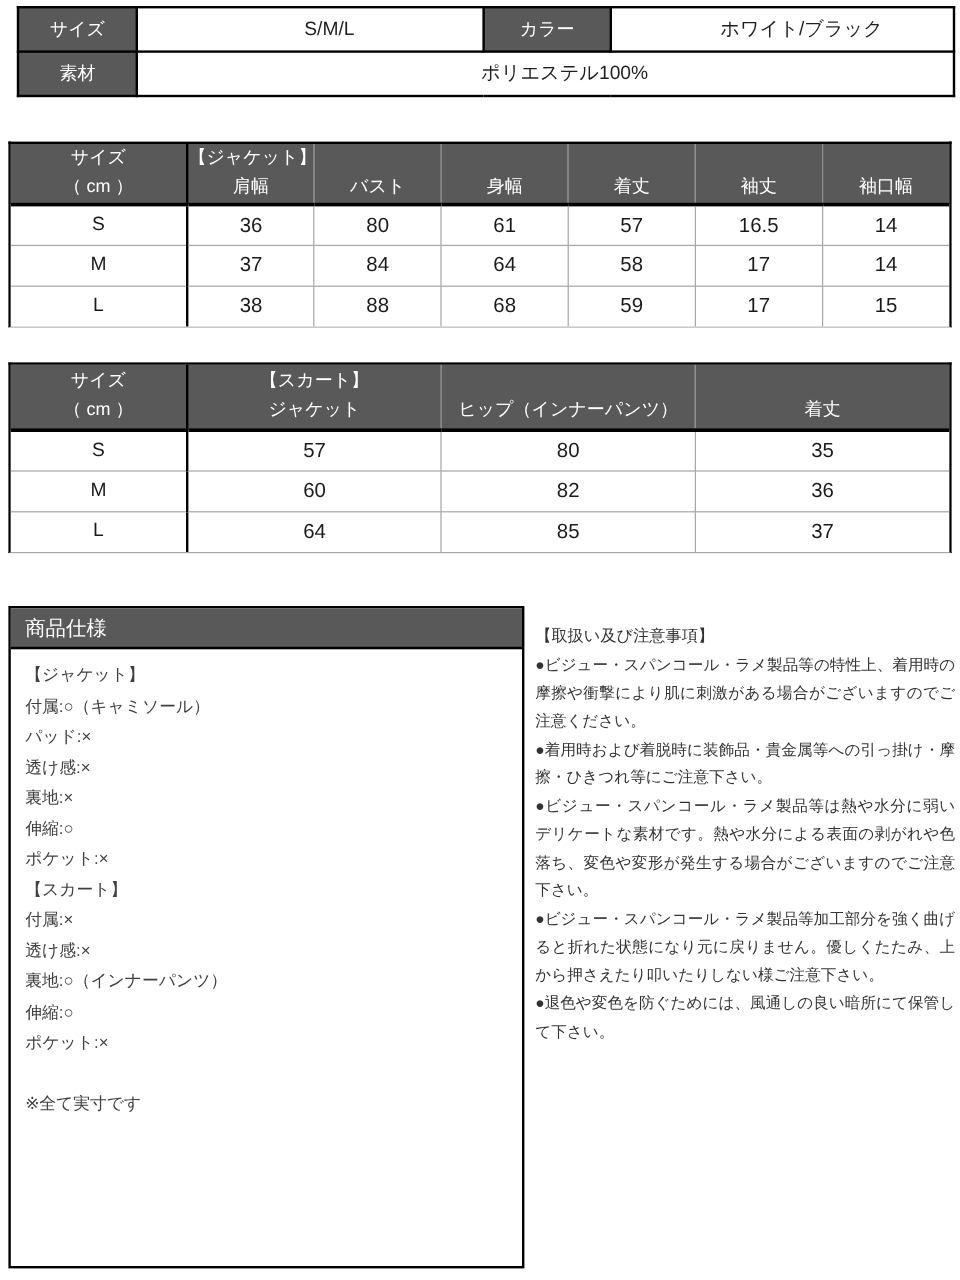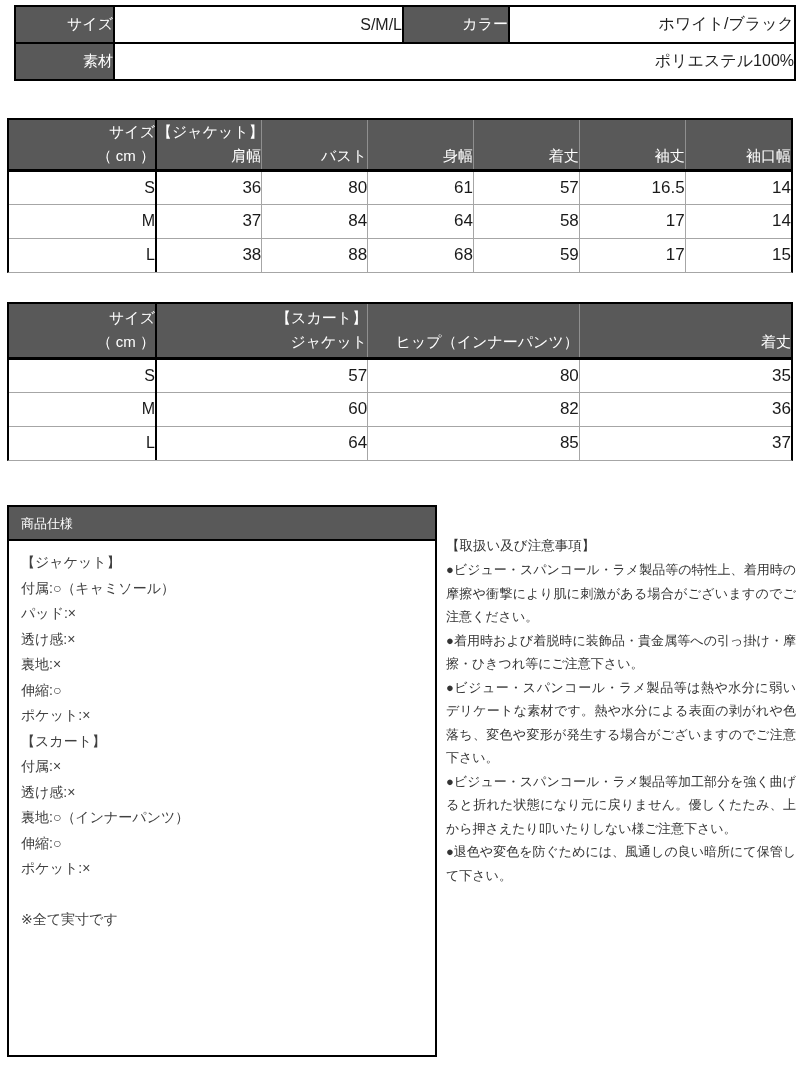--- a/index.html
+++ b/index.html
@@ -7,21 +7,21 @@
   body {
     width: 800px; height: 1067px;
     position: relative;
     font-family: "Liberation Sans", "DejaVu Sans", sans-serif;
     color: #333333;
   }
   .panel { position: absolute; }
 
   
   table { border-collapse: collapse; width: 100%; table-layout: fixed; }
-  th, td { font-weight: normal; text-align: right; vertical-align: middle; }
+  th, td { font-weight: normal; text-align: center; vertical-align: middle; }
 
   
   #top-table-wrap { left: 14px; top: 5px; width: 780px; }
   #top-table, #top-table th, #top-table td { border: 2px solid #000000; }
   #top-table th {
     background: #595959; color: #ffffff; font-size: 15px; height: 37px;
   }
   #top-table td { font-size: 16px; color: #1f1f1f; background: #ffffff; padding-left: 32px; }
 
   
@@ -47,30 +47,30 @@
   #jacket-wrap { left: 7px; top: 118px; width: 786px; }
   #skirt-wrap  { left: 7px; top: 302px; width: 786px; }
 
   
   #spec-panel {
     left: 7px; top: 505px; width: 430px; height: 552px;
     border: 2px solid #000000; background: #ffffff;
   }
   .spec-head {
     background: #595959; color: #ffffff;
-    font-size: 13px; line-height: 22px;
+    font-size: 17px; line-height: 22px;
     padding: 6px 12px; height: 34px;
     border-bottom: 2px solid #000000;
   }
   .spec-body { padding: 9px 12px; font-size: 14px; color: #404040; }
   .spec-line { line-height: 25.5px; min-height: 25.5px; white-space: pre-wrap; }
 
   
   #notes-panel { left: 446px; top: 518px; width: 350px; color: #333333; }
-  .note-title { font-size: 13.5px; line-height: 24px; margin-top: 16px; }
+  .note-title { font-size: 13.5px; line-height: 24px; }
   .note-item  { font-size: 13px; line-height: 23.5px; text-align: justify; }
 </style>
 </head>
 <body>
 
 <div class="panel" id="top-table-wrap">
   <table id="top-table">
     <colgroup>
         <col style="width:99px">
         <col style="width:289px">

